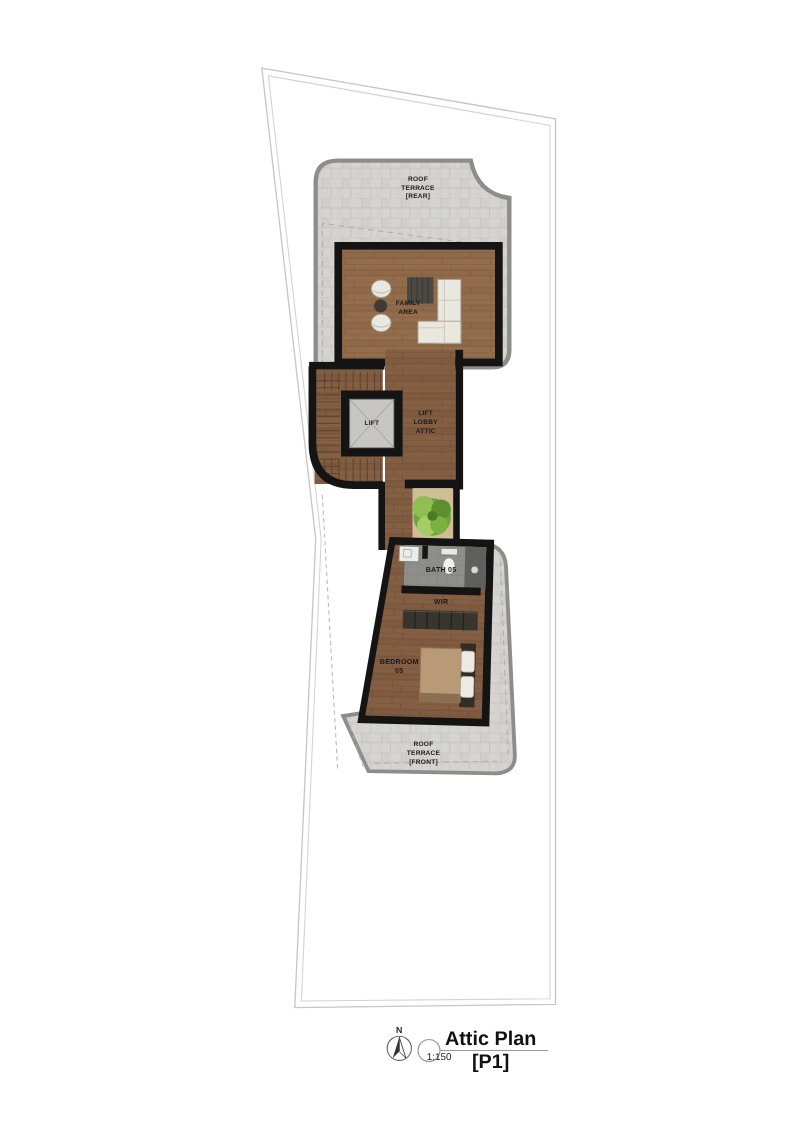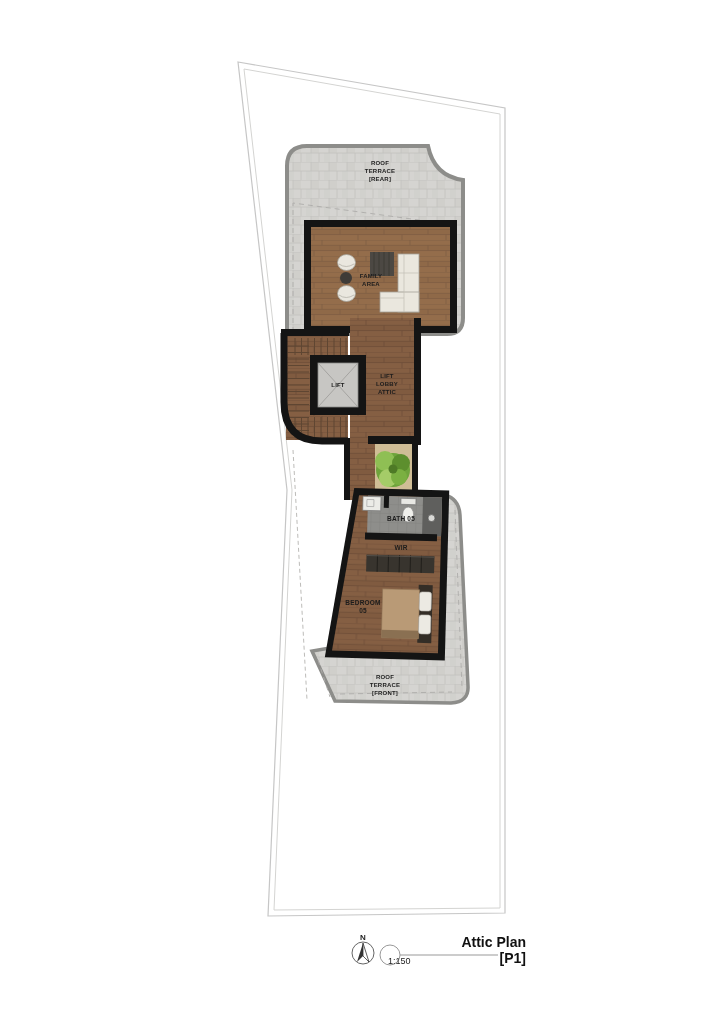--- a/index.html
+++ b/index.html
@@ -4,22 +4,22 @@
 <style>
   html,body{margin:0;padding:0;background:#fff;}
   .canvas{position:relative;width:724px;height:1024px;background:#ffffff;overflow:hidden;
           font-family:"Liberation Sans",sans-serif;}
   svg{position:absolute;left:0;top:0;}
   .label{position:absolute;transform:translate(-50%,-50%);font-weight:bold;font-size:6px;
          line-height:1.3;letter-spacing:.2px;text-align:center;white-space:pre-line;
          color:#1c1c1c;font-family:"Liberation Sans",sans-serif;}
   .label-lg{font-size:6.5px;}
   .north-n{position:absolute;transform:translate(-50%,-50%);font-size:8px;font-weight:bold;color:#222;}
-  .plan-title{position:absolute;left:403px;top:934px;width:86px;text-align:right;
-              font-weight:bold;font-size:14px;color:#111;margin-left:37px;}
+  .plan-title{position:absolute;left:403px;top:934px;width:86px;text-align:center;
+              font-weight:bold;font-size:18px;color:#111;}
   .plan-scale{position:absolute;left:388px;top:956px;width:81px;text-align:left;
               font-size:9px;color:#222;}
 </style>
 </head>
 <body>
 
 <div class="canvas">
 
 <svg width="724" height="1024" viewBox="0 0 724 1024">
   <defs>

